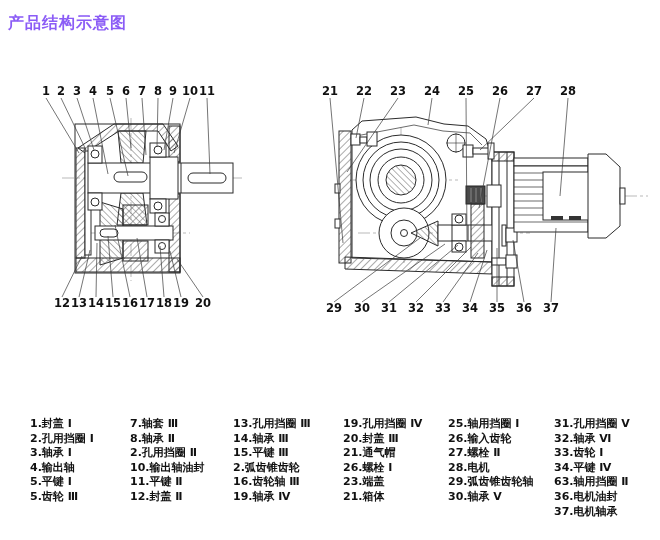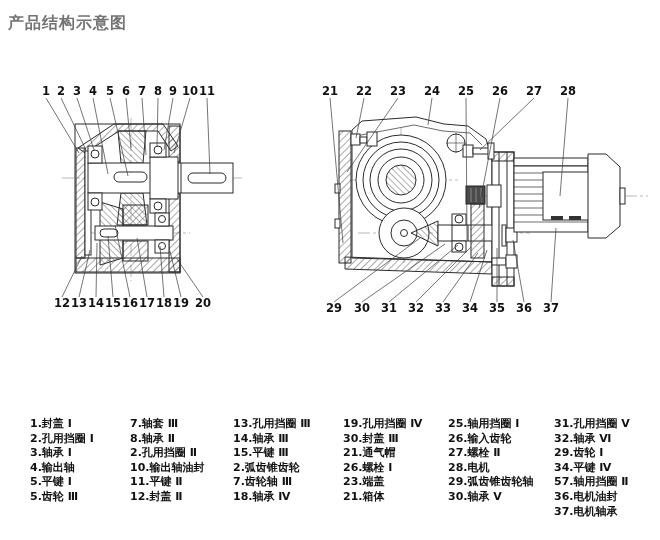--- a/index.html
+++ b/index.html
@@ -3,21 +3,21 @@
 <meta charset="utf-8">
 <style>
   html,body{margin:0;padding:0;}
   body{
     width:660px;height:540px;position:relative;overflow:hidden;
     background:#ffffff;
     font-family:"DejaVu Sans","Liberation Sans",sans-serif;
   }
   .page-title{
     position:absolute;left:8px;top:13px;
-    font-size:16px;font-weight:bold;color:#737373;letter-spacing:1px;
+    font-size:16px;font-weight:bold;color:#8b5cf6;letter-spacing:1px;
     white-space:nowrap;
   }
   #diagram{position:absolute;left:0;top:0;}
   .callout-num{
     font-size:11.5px;font-weight:bold;fill:#111;
     text-anchor:middle;
     font-family:"DejaVu Sans","Liberation Sans",sans-serif;
   }
   #legend{position:absolute;left:0;top:417px;width:528px;height:120px;}
   .legend-col{position:absolute;top:0;}
@@ -262,41 +262,41 @@
       <div class="legend-item">2.孔用挡圈 Ⅱ</div>
       <div class="legend-item">10.输出轴油封</div>
       <div class="legend-item">11.平键 Ⅱ</div>
       <div class="legend-item">12.封盖 Ⅱ</div>
     </div>
     <div class="legend-col" style="left: 233px;">
       <div class="legend-item">13.孔用挡圈 Ⅲ</div>
       <div class="legend-item">14.轴承 Ⅲ</div>
       <div class="legend-item">15.平键 Ⅲ</div>
       <div class="legend-item">2.弧齿锥齿轮</div>
-      <div class="legend-item">7.齿轮轴 Ⅲ</div>
-      <div class="legend-item">18.轴承 Ⅳ</div>
+      <div class="legend-item">16.齿轮轴 Ⅲ</div>
+      <div class="legend-item">19.轴承 Ⅳ</div>
     </div>
     <div class="legend-col" style="left: 343px;">
       <div class="legend-item">19.孔用挡圈 Ⅳ</div>
-      <div class="legend-item">30.封盖 Ⅲ</div>
+      <div class="legend-item">20.封盖 Ⅲ</div>
       <div class="legend-item">21.通气帽</div>
       <div class="legend-item">26.螺栓 Ⅰ</div>
       <div class="legend-item">23.端盖</div>
       <div class="legend-item">21.箱体</div>
     </div>
     <div class="legend-col" style="left: 448px;">
       <div class="legend-item">25.轴用挡圈 Ⅰ</div>
       <div class="legend-item">26.输入齿轮</div>
       <div class="legend-item">27.螺栓 Ⅱ</div>
       <div class="legend-item">28.电机</div>
       <div class="legend-item">29.弧齿锥齿轮轴</div>
       <div class="legend-item">30.轴承 Ⅴ</div>
     </div>
     <div class="legend-col" style="left: 554px;">
       <div class="legend-item">31.孔用挡圈 Ⅴ</div>
       <div class="legend-item">32.轴承 Ⅵ</div>
-      <div class="legend-item">29.齿轮 Ⅰ</div>
+      <div class="legend-item">33.齿轮 Ⅰ</div>
       <div class="legend-item">34.平键 Ⅳ</div>
-      <div class="legend-item">57.轴用挡圈 Ⅱ</div>
+      <div class="legend-item">63.轴用挡圈 Ⅱ</div>
       <div class="legend-item">36.电机油封</div>
       <div class="legend-item">37.电机轴承</div>
     </div>
   </div>
 
 </body></html>

